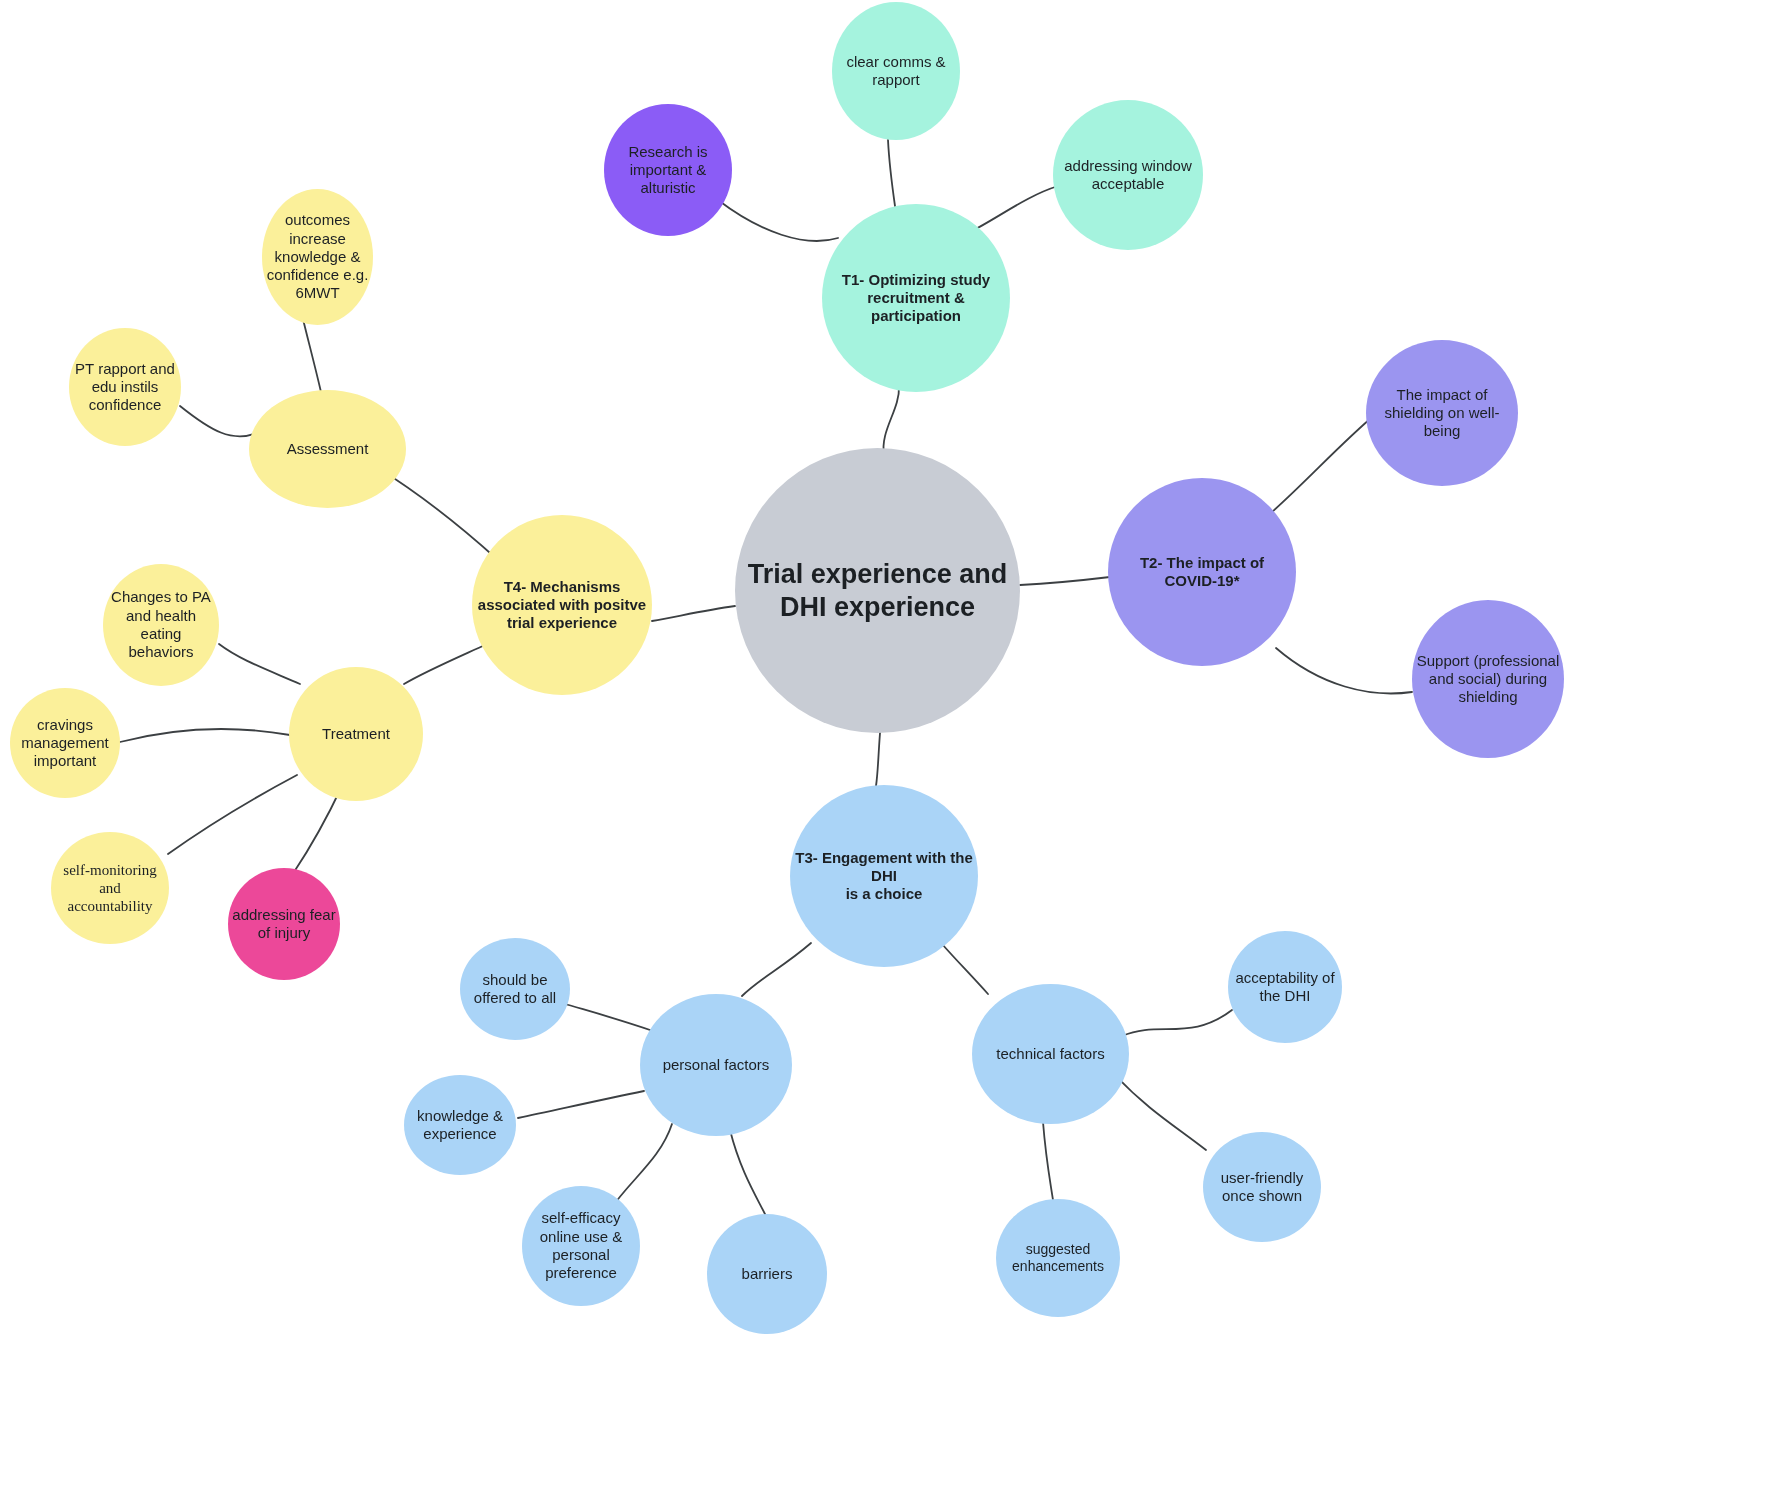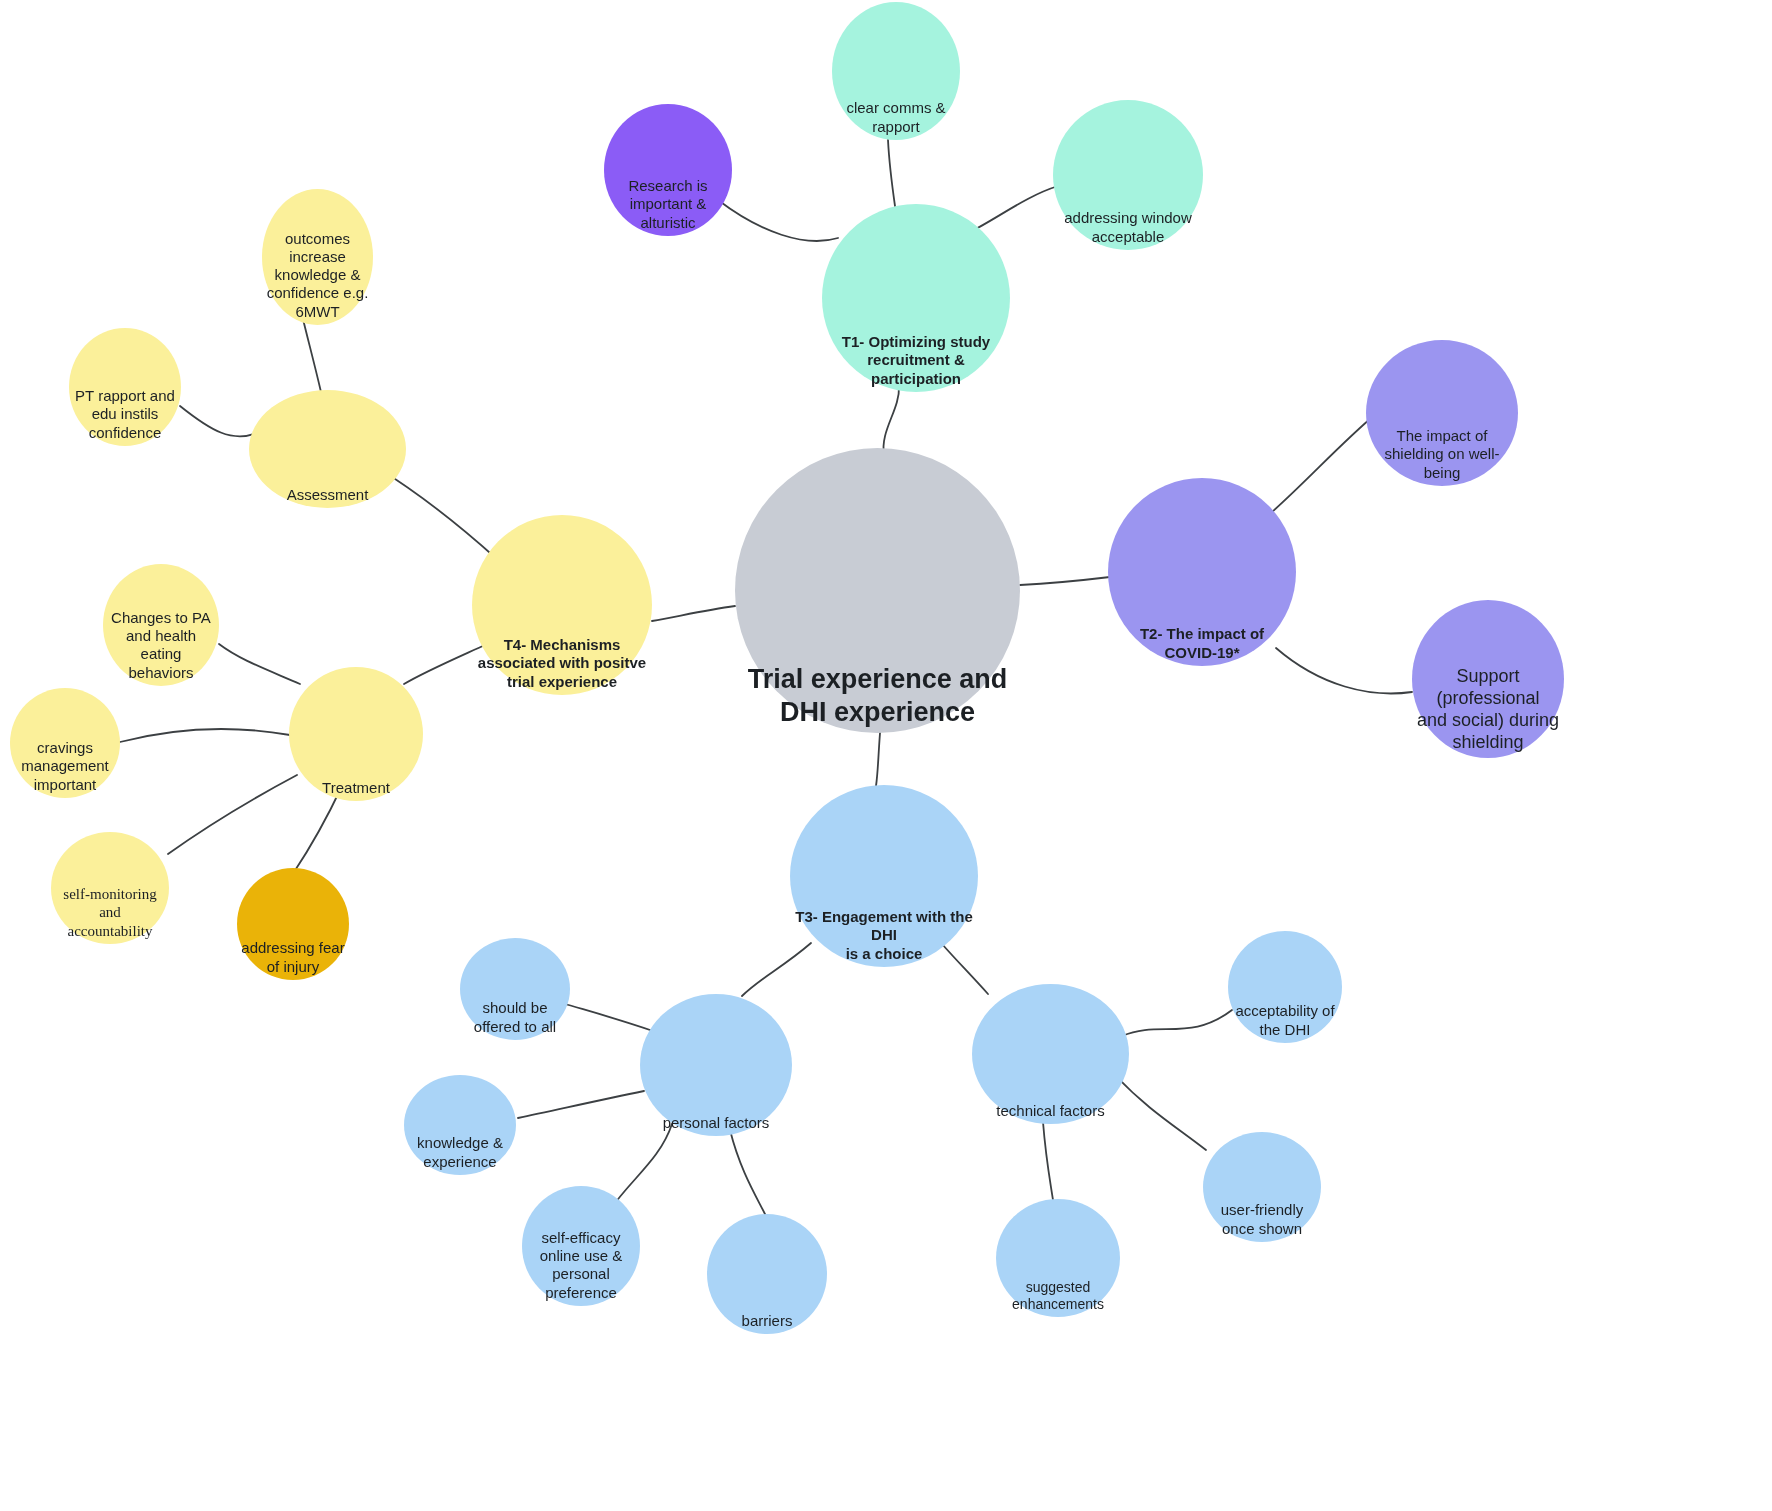--- a/index.html
+++ b/index.html
@@ -20,21 +20,21 @@
     position: absolute;
     left: 0;
     top: 0;
     width: 1772px;
     height: 1511px;
     pointer-events: none;
   }
   .node {
     position: absolute;
     display: flex;
-    align-items: flex-end;
+    align-items: center;
     justify-content: center;
     text-align: center;
     border-radius: 50%;
     box-sizing: border-box;
     color: #1c2024;
     line-height: 1.22;
     padding: 4px;
     z-index: 2;
   }
   .node .label {
@@ -101,21 +101,21 @@
         <span class="label">addressing window
 acceptable</span>
       </div>
       <div class="node theme" style="left: 1108px; top: 478px; width: 188px; height: 188px; background: rgb(155, 149, 240); font-size: 15px; color: rgb(28, 32, 36);">
         <span class="label">T2- The impact of COVID-19*</span>
       </div>
       <div class="node leaf" style="left: 1366px; top: 340px; width: 152px; height: 146px; background: rgb(155, 149, 240); font-size: 15px; color: rgb(28, 32, 36);">
         <span class="label">The impact of
 shielding on well-being</span>
       </div>
-      <div class="node leaf" style="left: 1412px; top: 600px; width: 152px; height: 158px; background: rgb(155, 149, 240); font-size: 18px; color: rgb(28, 32, 36);">
+      <div class="node leaf" style="left: 1412px; top: 600px; width: 152px; height: 158px; background: rgb(155, 149, 240); font-size: 15px; color: rgb(28, 32, 36);">
         <span class="label">Support (professional
 and social) during
 shielding</span>
       </div>
       <div class="node theme" style="left: 790px; top: 785px; width: 188px; height: 182px; background: rgb(170, 212, 247); font-size: 15px; color: rgb(28, 32, 36);">
         <span class="label">T3- Engagement with the DHI
 is a choice</span>
       </div>
       <div class="node sub" style="left: 640px; top: 994px; width: 152px; height: 142px; background: rgb(170, 212, 247); font-size: 15px; color: rgb(28, 32, 36);">
         <span class="label">personal factors</span>
@@ -184,18 +184,18 @@
       <div class="node leaf" style="left: 10px; top: 688px; width: 110px; height: 110px; background: rgb(251, 240, 154); font-size: 15px; color: rgb(28, 32, 36);">
         <span class="label">cravings
 management
 important</span>
       </div>
       <div class="node leaf" style="left: 51px; top: 832px; width: 118px; height: 112px; background: rgb(251, 240, 154); font-size: 15px; color: rgb(28, 32, 36); font-family: Liberation Serif, serif;">
         <span class="label">self-monitoring
 and
 accountability</span>
       </div>
-      <div class="node leaf" style="left: 237px; top: 868px; width: 112px; height: 112px; background: #eab308; font-size: 15px; color: rgb(28, 32, 36);">
+      <div class="node leaf" style="left: 228px; top: 868px; width: 112px; height: 112px; background: #ec4899; font-size: 15px; color: rgb(28, 32, 36);">
         <span class="label">addressing fear
 of injury</span>
       </div>
     </div>
 </div>
 
 </body></html>

